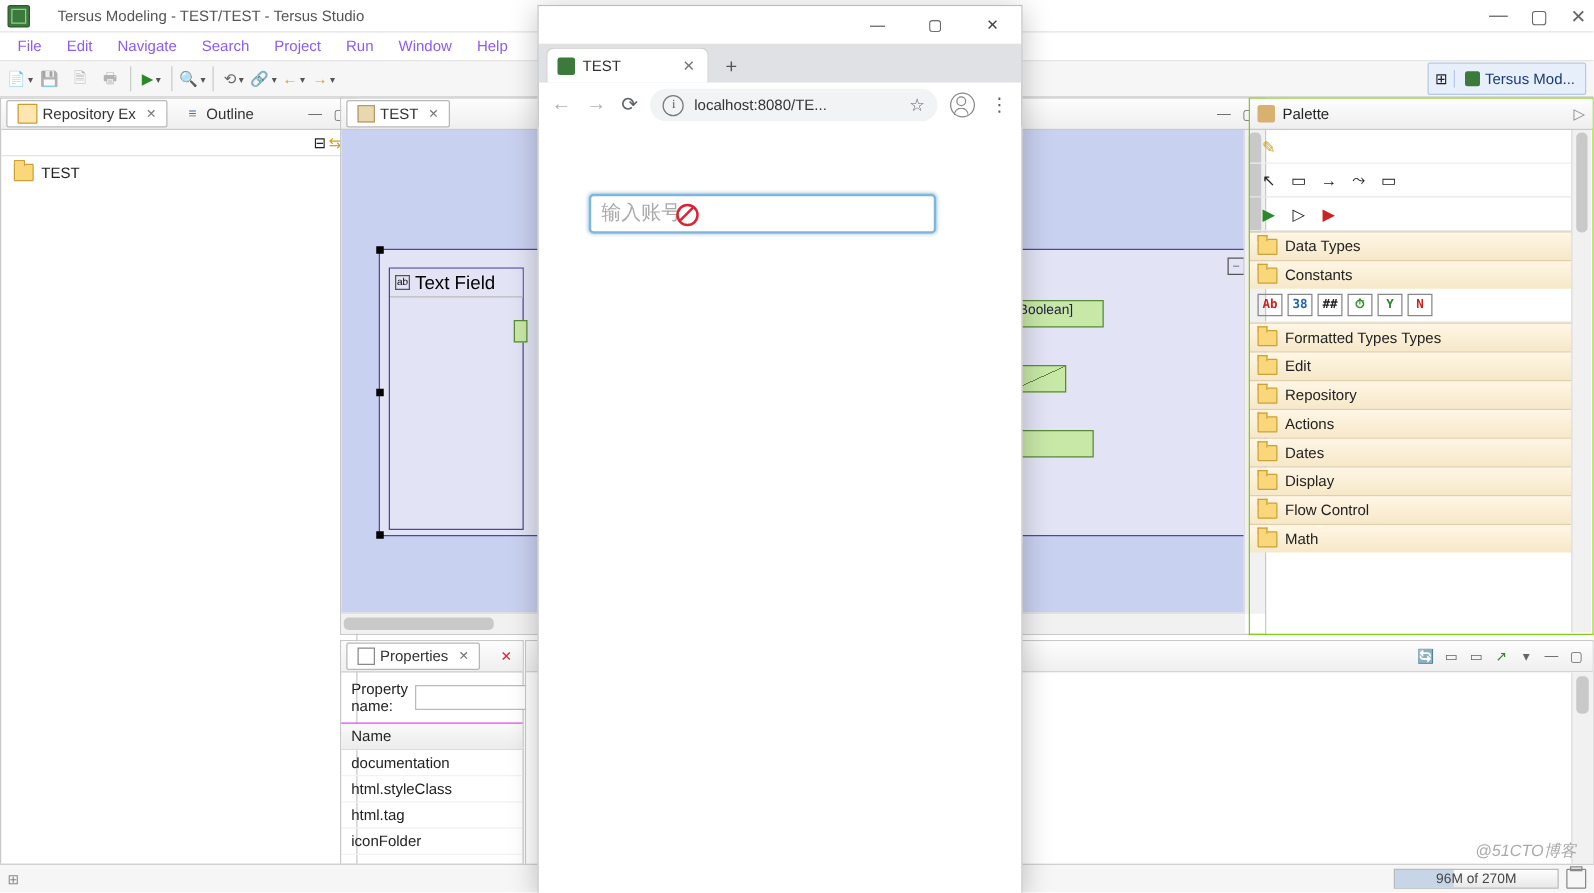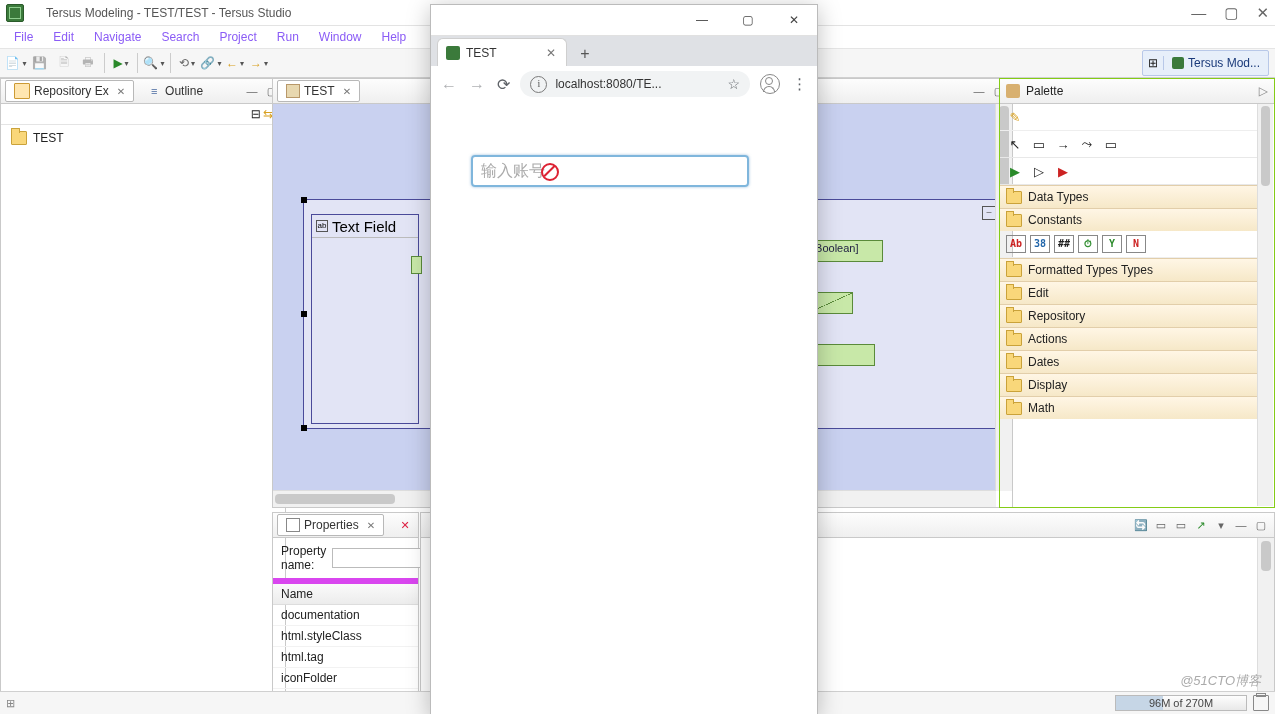--- a/index.html
+++ b/index.html
@@ -117,21 +117,21 @@
   .g-slash::after { content:""; position:absolute; inset:0;
     background:linear-gradient(to bottom right, transparent 49%,
       #5a8a3a 49%, #5a8a3a 51%, transparent 51%); }
   
   .props { position:absolute; left:0; right:0; top:434px; bottom:0;
     border:1px solid #c9c9c9; box-sizing:border-box;
     display:flex; flex-direction:column; }
   .props-row { display:flex; align-items:center; gap:6px; padding:6px 8px; }
   .props-row input { width:200px; height:18px; border:1px solid #bbb;
     font-size:12px; padding:0 3px; }
-  .props-table { flex:1; border-top:6px solid #d946ef; overflow:hidden; }
+  .props-table { flex:1; border-top:1px solid #d946ef; overflow:hidden; }
   .pth { background:linear-gradient(#fafafa,#ececec); padding:3px 8px;
     border-bottom:1px solid #ddd; }
   .ptr { padding:3px 8px; border-bottom:1px solid #f2f2f2; }
   
   .console { position:absolute; left:272px; right:0; top:434px;
     bottom:0; border:1px solid #c9c9c9; box-sizing:border-box;
     display:flex; flex-direction:column; }
   .console .body { flex:1; position:relative; background:#fff; }
   .console .sb-v { position:absolute; right:0; top:0; bottom:0; width:16px;
     background:#f1f1f1; border-left:1px solid #ddd; }
@@ -469,20 +469,24 @@
         <div class="drawer">
           <span class="df"></span>
           <span>Dates</span>
           </div>
         <div class="drawer">
           <span class="df"></span>
           <span>Display</span>
           </div>
         <div class="drawer">
           <span class="df"></span>
+          <span>Flow Control</span>
+          </div>
+        <div class="drawer">
+          <span class="df"></span>
           <span>Math</span>
           </div>
       </div>
       <div class="pal-scroll"></div>
     </div>
   </div>
 </div>
 
 <div class="statusbar">
   <span style="color:#888">⊞</span>

